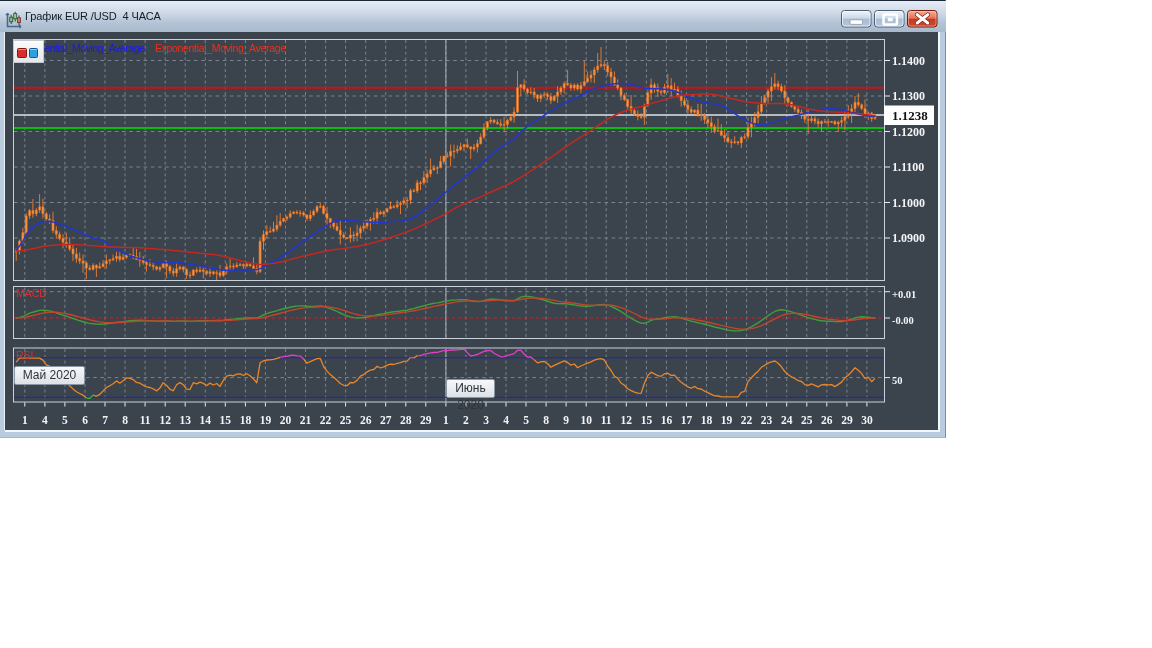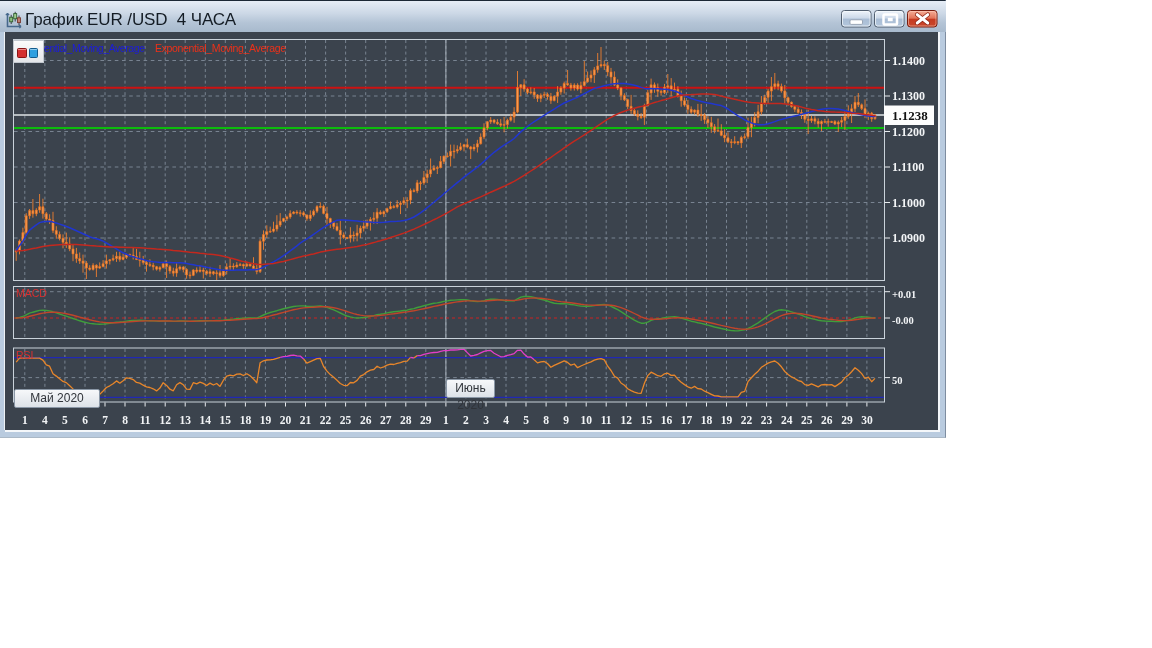--- a/index.html
+++ b/index.html
@@ -1,19 +1,19 @@
 <!DOCTYPE html>
 <html><head><meta charset="utf-8"><style>
 * { margin:0; padding:0; box-sizing:border-box; }
 body { width:1152px; height:648px; background:#ffffff; font-family:"Liberation Sans", sans-serif; position:relative; overflow:hidden; }
 .win { position:absolute; left:0; top:0; width:946px; height:438px;
   background:#b9cbdf; border-top:1.5px solid #1c2836; border-right:1px solid #7e8da0; border-bottom:1px solid #aab8c6;}
 .titlebar { position:absolute; left:0; top:0; width:946px; height:31px;
   background:linear-gradient(#e6edf6 0%, #ccd8e6 40%, #b4c4d6 70%, #a8bacd 100%); }
-.title { position:absolute; left:25px; top:8.5px; font-size:17px; color:#141c24; letter-spacing:-0.1px; }
+.title { position:absolute; left:25px; top:8.5px; font-size:11px; color:#141c24; letter-spacing:-0.1px; }
 .client { position:absolute; left:5px; top:31px; width:933px; height:398px; background:#3b434d; }
 .edge-r { position:absolute; left:938px; top:31px; width:2px; height:400px; background:#f4f7fa; }
 .edge-b { position:absolute; left:5px; top:429px; width:935px; height:2px; background:#f4f7fa; }
 .edge-l { position:absolute; left:3.6px; top:31px; width:1.4px; height:398px; background:#eef2f6; }
 .legendbox { position:absolute; left:13px; top:39px; width:30.5px; height:23px;
   background:linear-gradient(#fbfbfb,#e4e6e9); border:1px solid #c2c8cf; }
 .sq1 { position:absolute; left:3px; top:7px; width:9.5px; height:9.5px; background:#d42f2f; border:1px solid #8a1414; border-radius:1.5px; box-shadow:inset 0 1px 0 rgba(255,255,255,.45);}
 .sq2 { position:absolute; left:14.5px; top:7px; width:9.5px; height:9.5px; background:#2e9fe0; border:1px solid #115a8c; border-radius:1.5px; box-shadow:inset 0 1px 0 rgba(255,255,255,.45);}
 .datebox { position:absolute; height:19px; background:linear-gradient(#f6f8fa,#dde2e8); border:1px solid #8a97a6; border-radius:2px;
   font-size:12px; color:#30343a; text-align:center; line-height:17px; }
@@ -174,14 +174,14 @@
 <text x="44" y="51.3" fill="#1b1bdd" textLength="101">ential_Moving_Average</text>
 <text x="155" y="51.3" fill="#ee3018" textLength="131">Exponential_Moving_Average</text>
 <text x="16" y="295.5" fill="#d83030">MACD</text>
 <text x="16" y="357.5" fill="#d83030">RSI</text>
 </g>
 </svg>
   <div class="legendbox">
       <div class="sq1"></div>
       <div class="sq2"></div>
     </div>
-  <div class="datebox" style="left:14px;top:388px;width:86px;">Май 2020</div>
+  <div class="datebox" style="left:14px;top:365px;width:71px;">Май 2020</div>
   <div class="datebox" style="left:446px;top:378px;width:49px;">Июнь 2020</div>
 </div>
 </body></html>

